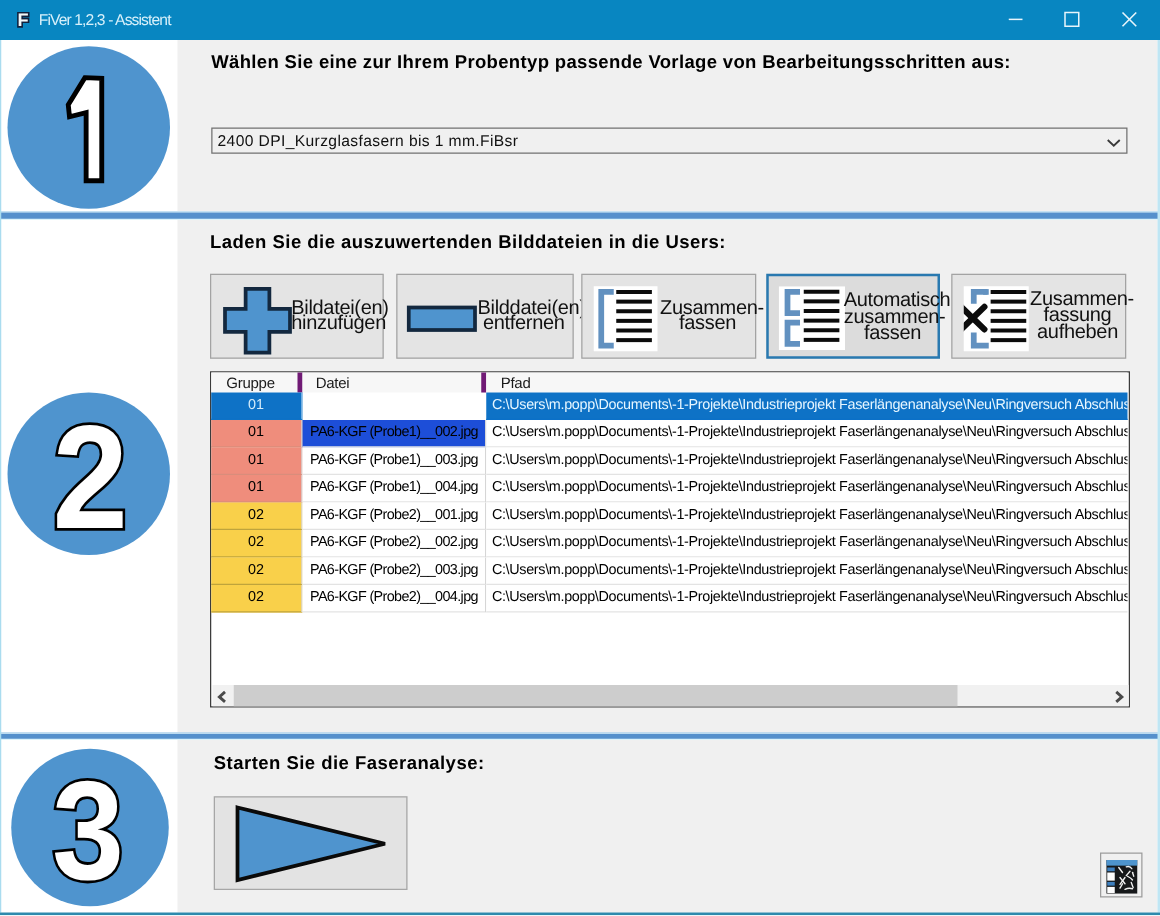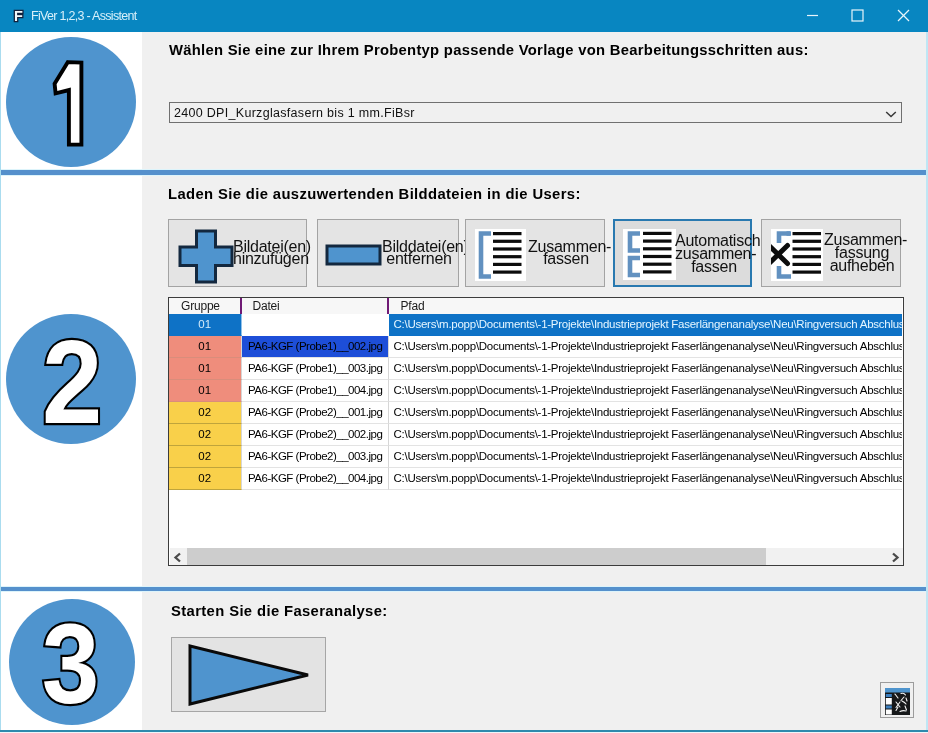--- a/index.html
+++ b/index.html
@@ -39,21 +39,21 @@
   #b1 { left:168px; width:139px; }
   #b2 { left:317px; width:142px; }
   #b3 { left:465px; width:140px; }
   #b4 { left:613px; width:139px; border:2px solid #2979b0; background:#dcdcdc;text-decoration:underline; }
   #b5 { left:761px; width:140px; }
   .btxt { font-size:16px; line-height:12.9px; letter-spacing:-0.25px; text-align:center; color:#111; }
   .bicon { left:9px; top:9px; }
   .wicon { background:#fff; }
   
   #table { left:168px; top:297px; width:736px; height:269px; border:1px solid #3c3c3c; background:#fff; }
-  .th { top:0; height:16px; background:#f7f7f7; font-size:12px; letter-spacing:-0.2px; color:#1a1a1a; border-right:2px solid #701a75; }
+  .th { top:0; height:16px; background:#f7f7f7; font-size:12px; letter-spacing:-0.2px; color:#1a1a1a; border-right:4px solid #701a75; }
   .row { height:22px; font-size:11.5px; }
   .cell { height:22px; border-bottom:1px solid #e3e3e3; border-right:1px solid #d6d6d6; line-height:21px; white-space:nowrap; overflow:hidden; }
   
   #sbar { left:1px; top:250px; width:733px; height:17px; background:#f1f1f1; }
   #sthumb { left:17px; top:0; width:579px; height:17px; background:#cdcdcd; }
   
   #playbtn { left:171px; top:637px; width:155px; height:75px; background:#e3e3e3; border:1px solid #a6a6a6; }
   #minibtn { left:880px; top:681.5px; width:33.5px; height:36px; background:#f0f0f0; border:1px solid #9c9c9c; }
 </style>
 </head>

